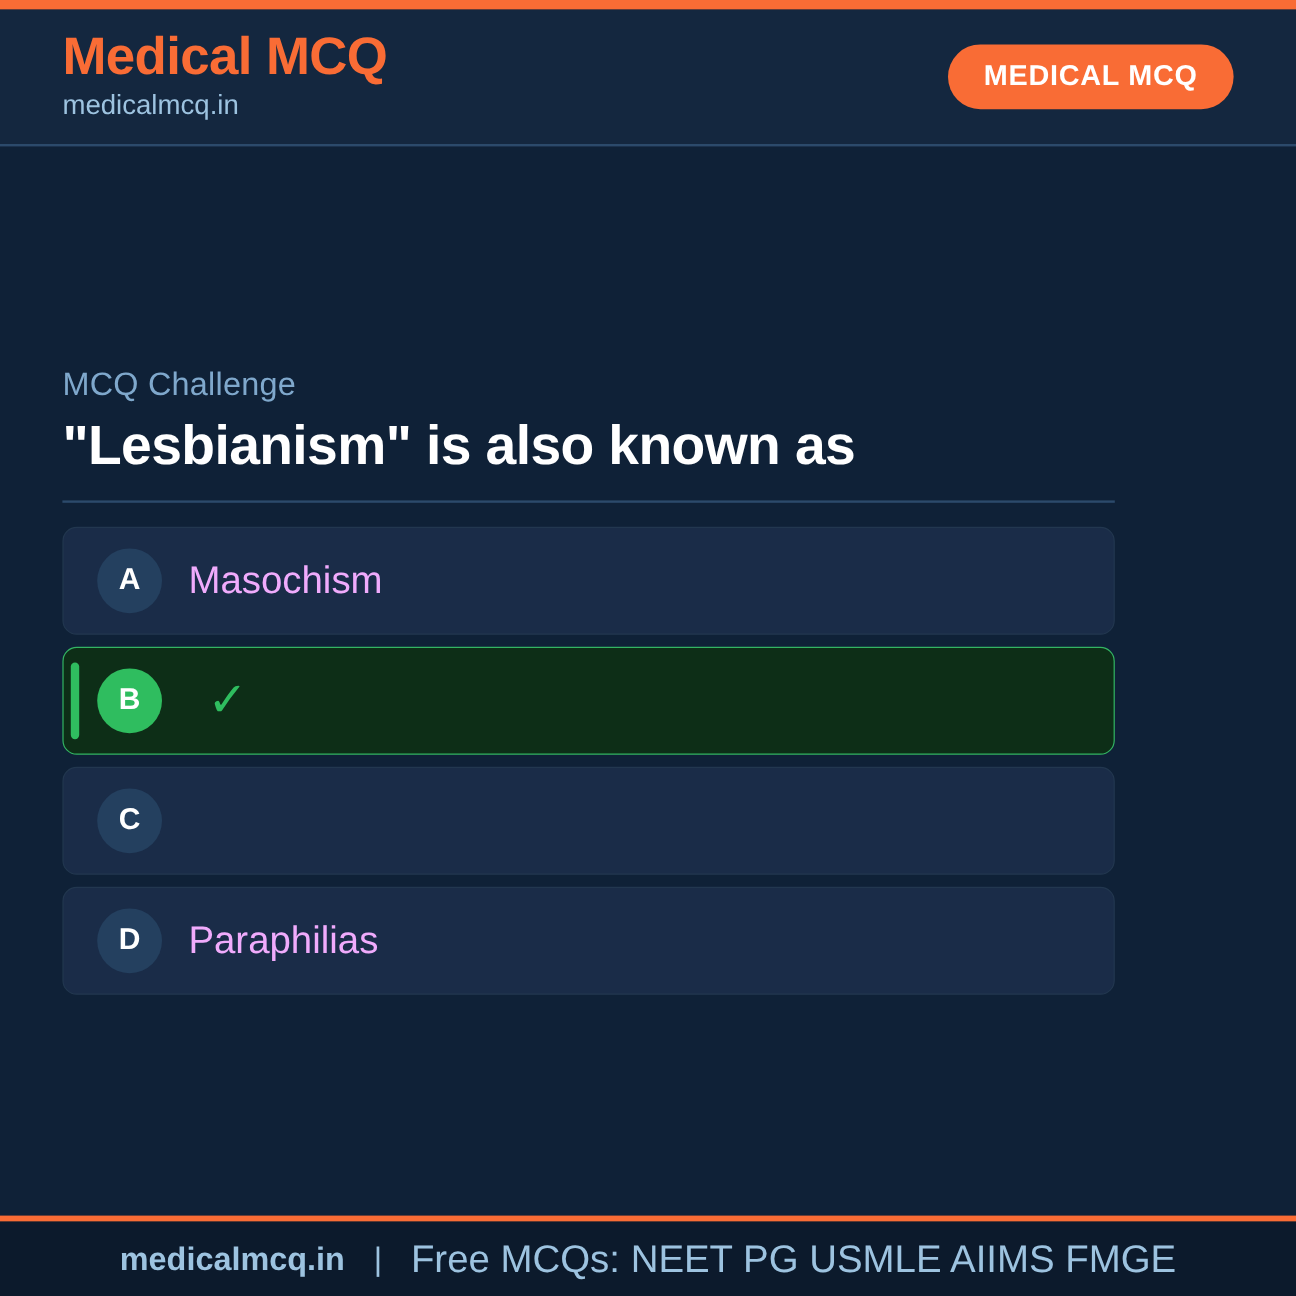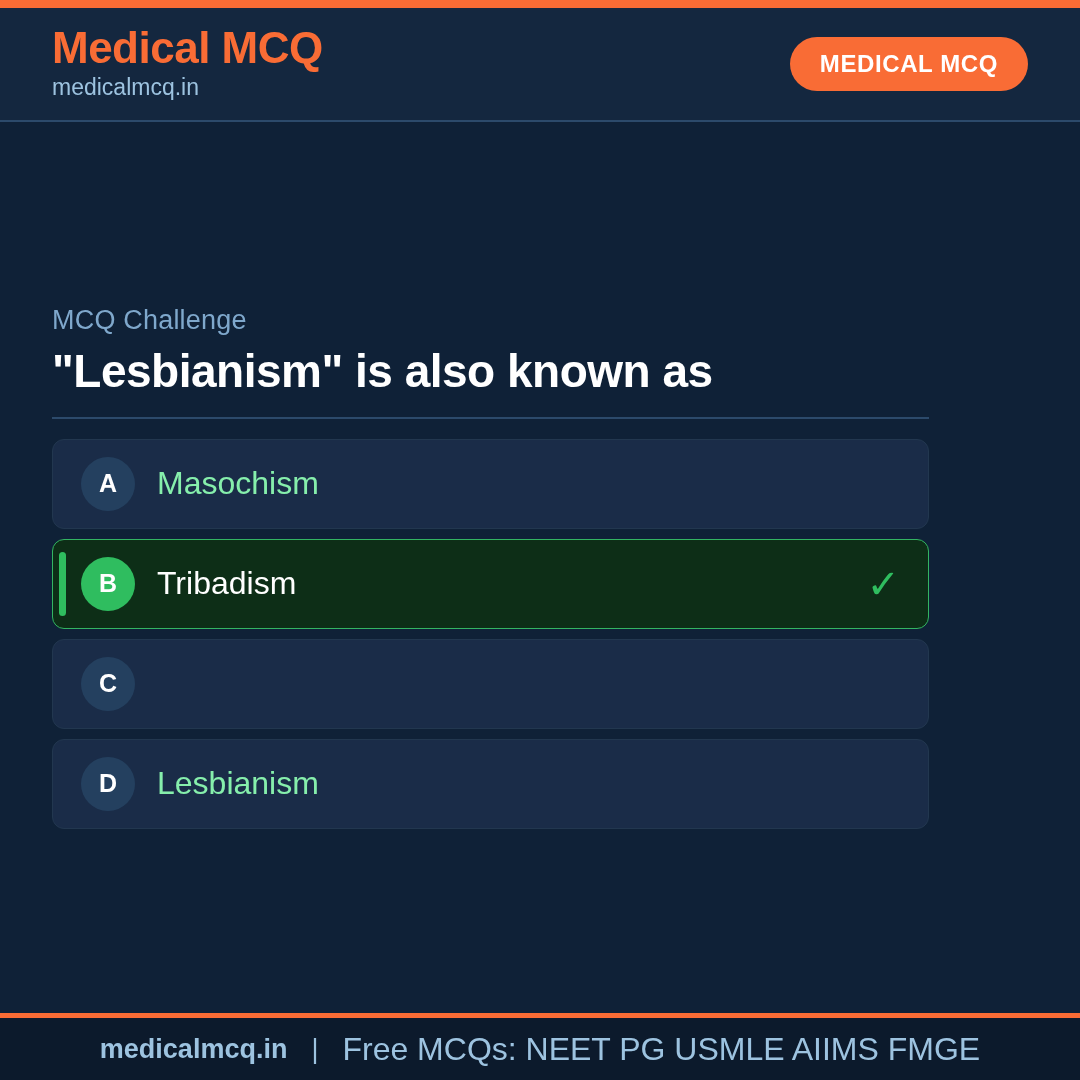--- a/index.html
+++ b/index.html
@@ -151,21 +151,21 @@
     display: flex;
     align-items: center;
     justify-content: center;
     margin-right: 22px;
   }
 
   .option.correct .badge { background: #2fbd5f; }
 
   .option-text {
     font-size: 32px;
-    color: #86efac;
+    color: #f0abfc;
     line-height: 1.1;
     flex: 1 1 auto;
   }
 
   .option.correct .option-text { color: #ffffff; }
 
   .check {
     flex: 0 0 auto;
     color: #2fbd5f;
     font-size: 40px;
@@ -231,34 +231,33 @@
     <div class="option">
 
       <span class="badge">A</span>
       <span class="option-text">Masochism</span>
       <span class="check"></span>
     </div>
 
     <div class="option correct">
       <span class="accent-bar"></span>
       <span class="badge">B</span>
-      <span class="option-text">Tribadism</span>
       <span class="check">✓</span>
     </div>
 
     <div class="option">
 
       <span class="badge">C</span>
       <span class="check"></span>
     </div>
 
     <div class="option">
 
       <span class="badge">D</span>
-      <span class="option-text">Lesbianism</span>
+      <span class="option-text">Paraphilias</span>
       <span class="check"></span>
     </div>
 
   </div>
 </div>
 
 <div class="footer-accent"></div>
 
 <div class="footer">
   <span class="footer-site">medicalmcq.in</span>

